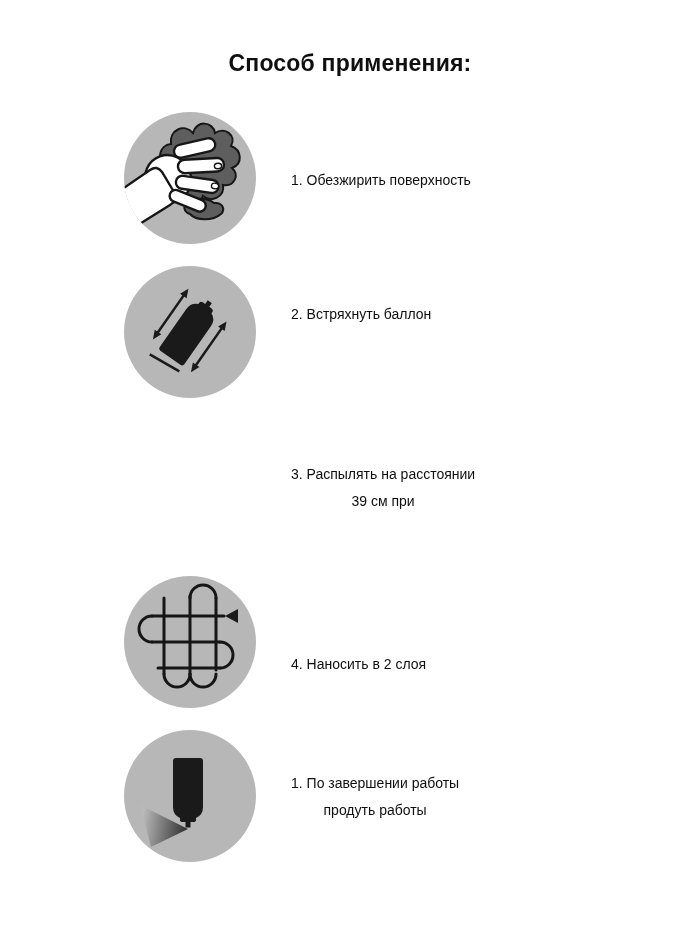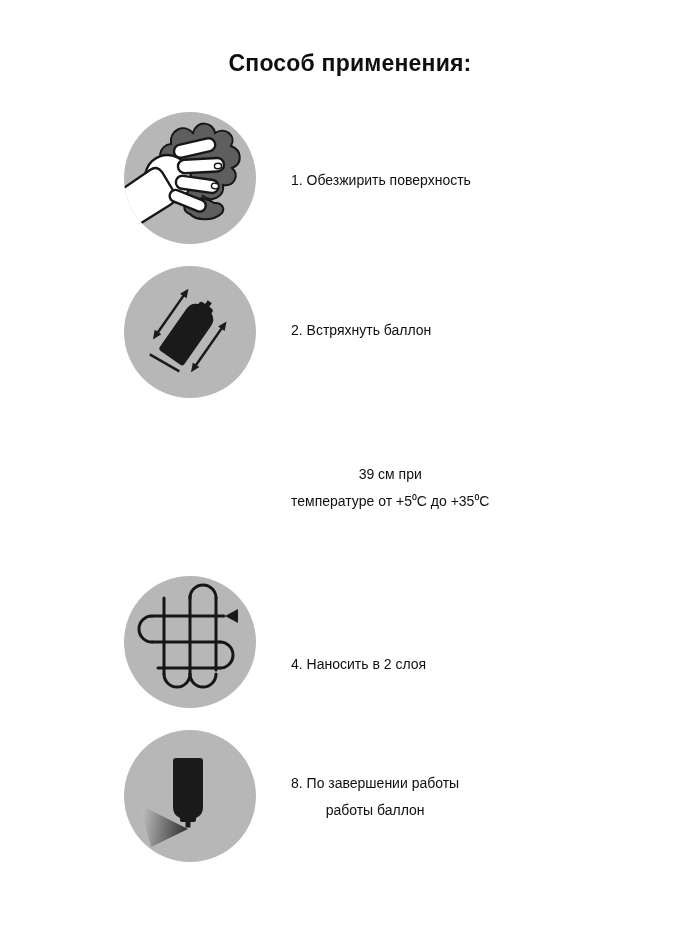--- a/index.html
+++ b/index.html
@@ -11,21 +11,21 @@
     position:absolute;top:50px;left:0;width:700px;text-align:center;
     font-size:23px;font-weight:bold;letter-spacing:.2px;
   }
   .icon-circle{position:absolute;left:124px;width:132px;height:132px;}
   .icon-circle svg{display:block;width:132px;height:132px;}
   .step-text{
     position:absolute;left:291px;transform:translateY(-50%);
     display:inline-block;text-align:center;font-size:14px;line-height:27px;white-space:nowrap;
   }
   .c1{top:112px}.c2{top:266px}.c3{top:421px}.c4{top:576px}.c5{top:730px}
-  .t1{top:180px}.t2{top:330px}.t3{top:488px}.t4{top:664px}.t5{top:797px}
+  .t1{top:180px}.t2{top:314px}.t3{top:488px}.t4{top:664px}.t5{top:797px}
   .bg{fill:var(--circle-bg,#b7b7b7);}
   .dark{fill:var(--icon-dark,#1a1a1a);}
   .cloth{fill:var(--cloth,#5e5e5e);stroke:var(--outline,#161616);stroke-width:2;}
   .white{fill:var(--hand-fill,#fff);stroke:var(--outline,#161616);stroke-width:2.4;}
   .nail{fill:var(--hand-fill,#fff);stroke:var(--outline,#161616);stroke-width:1.4;}
   .ln{stroke:var(--icon-dark,#1a1a1a);stroke-width:2.5;fill:none;}
   .grid{stroke:var(--outline,#161616);stroke-width:3;fill:none;stroke-linecap:round;}
   .svg-label{font:700 13px "Liberation Sans",sans-serif;fill:var(--icon-dark,#1a1a1a);}
 </style>
 </head>
@@ -75,22 +75,22 @@
         <polygon class="dark" points="25,34 21,25 29,25"></polygon>
         <path class="ln" d="M-19,43 L15,40"></path>
       </g>
     </svg>
   </div>
   <div class="step-text t2">
     <div>2. Встряхнуть баллон</div>
   </div>
 
   <div class="step-text t3">
+    <div>3. Распылять на расстоянии</div>
     <div>39 см при</div>
-    <div>температуре от +5⁰С до +35⁰С</div>
   </div>
 
   <div class="icon-circle c4">
     <svg viewBox="0 0 132 132">
       <circle class="bg" cx="66" cy="66" r="66"></circle>
       <g>
         <path class="grid" d="M40,22 V98"></path>
         <path class="grid" d="M66,20 V98"></path>
         <path class="grid" d="M92,22 V94"></path>
         <path class="grid" d="M28,40 H100"></path>
@@ -119,17 +119,17 @@
       </defs>
       <circle class="bg" cx="66" cy="66" r="66"></circle>
       <polygon points="64,99 16,75 27,117" fill="url(#cone5)"></polygon>
       <g transform="translate(64,62) rotate(180)">
         <path class="dark" d="M-15,31 Q-15,34 -12,34 L12,34 Q15,34 15,31 L15,-15 Q15,-23 8,-26 L8,-28 Q8,-30 5,-30 L-5,-30 Q-8,-30 -8,-28 L-8,-26 Q-15,-23 -15,-15 Z"></path>
         <rect class="dark" x="-2.5" y="-35.5" width="5" height="6"></rect>
       </g>
     </svg>
   </div>
   <div class="step-text t5">
-    <div>8. По завершении работы</div>
-    <div>работы баллон</div>
+    <div>1. По завершении работы</div>
+    <div>продуть работы</div>
   </div>
 
 </div>
 
 </body></html>

